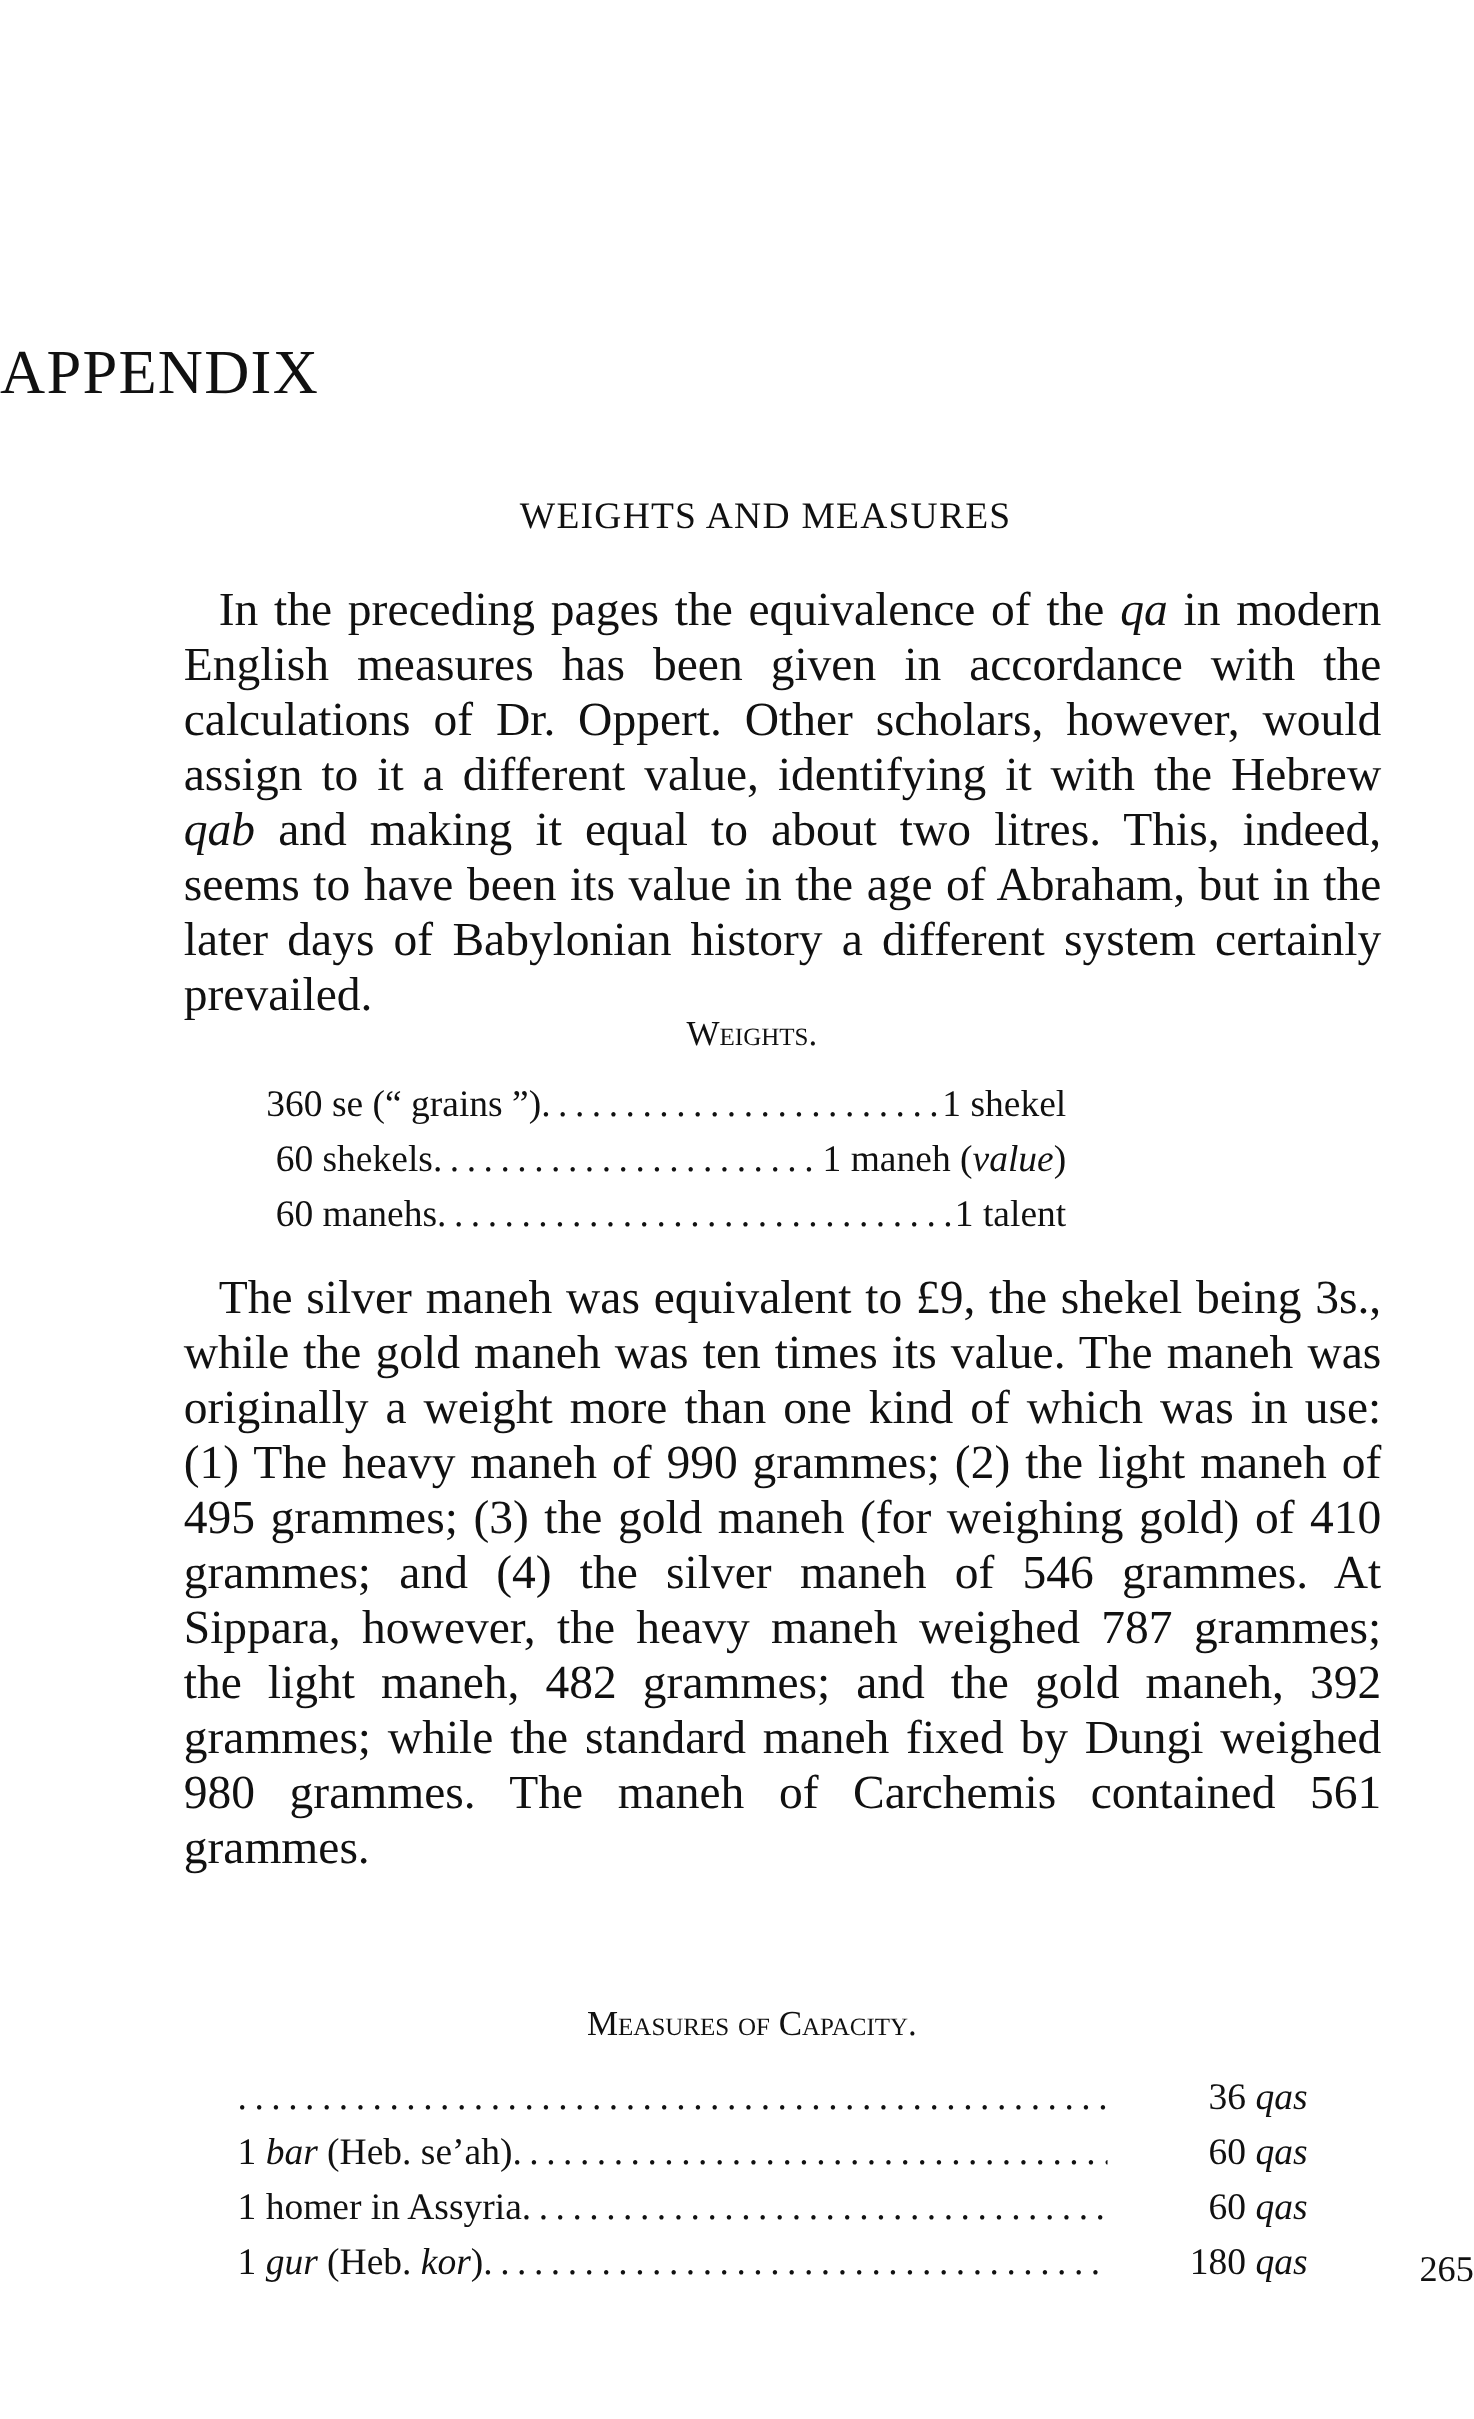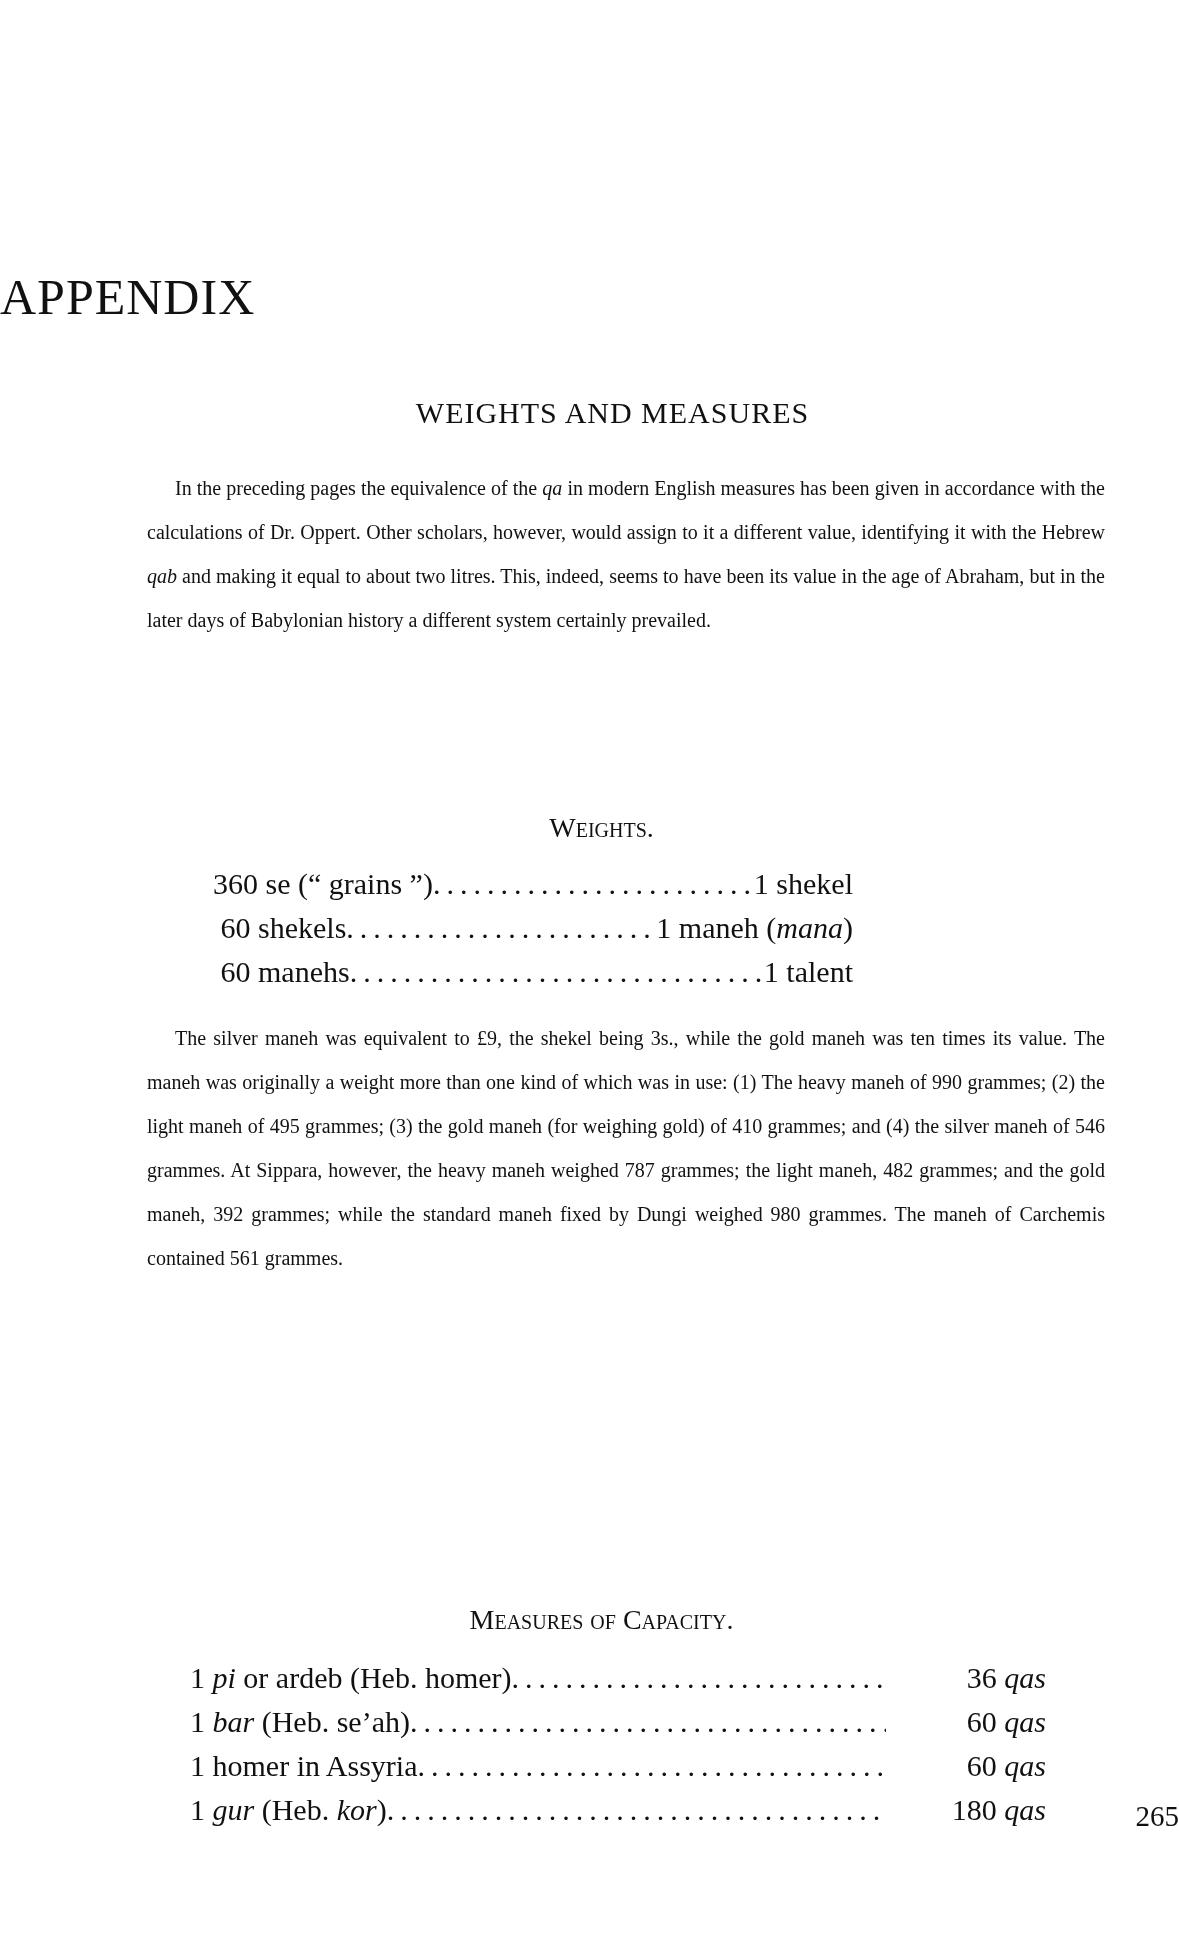--- a/index.html
+++ b/index.html
@@ -1,21 +1,21 @@
 <!DOCTYPE html>
 <html><head>
 <meta charset="utf-8">
 <style>
   html, body { margin:0; padding:0; background:#ffffff; }
   body { width:1179px; height:1935px; position:relative; overflow:hidden;
          font-family:"Liberation Serif","DejaVu Serif",serif; color:#111; }
   .abs { position:absolute; }
   .title { left:0; width:1179px; top:268px; text-align:left; font-size:50px; letter-spacing:1px; }
   .subtitle { left:0; width:1179px; top:396px; text-align:center; font-size:30px; letter-spacing:1px;margin-left:23px; }
-  .para { left:147px; width:958px; font-size:20px; line-height:44px; text-align:justify; }
+  .para { left:147px; width:958px; font-size:38px; line-height:44px; text-align:justify; }
   .para p { margin:0; text-indent:0; }
   .sc { font-variant:small-caps; font-size:28px; text-align:center; left:12px; width:1179px; }
   .row { display:flex; font-size:30px; line-height:44px; white-space:nowrap; }
   .row .lbl { flex:0 0 auto; }
   .row .dots { flex:1 1 auto; overflow:hidden; letter-spacing:6px; }
   .row .dots::before { content:"..........................................................................................................."; }
   .row .val { flex:0 0 auto; }
   .weights { left:213px; width:640px; top:862px; }
   .capacity { left:190px; width:856px; top:1656px; }
   .capacity .val { width:160px; text-align:right; }
@@ -36,38 +36,37 @@
 
 <div class="abs weights">
   <div class="row">
     <span class="lbl">360 se (“ grains ”)</span>
       <span class="dots"></span>
       <span class="val">1 shekel</span>
   </div>
   <div class="row">
     <span class="lbl">&nbsp;60 shekels</span>
       <span class="dots"></span>
-      <span class="val"><span>1 maneh (</span><i>mana</i><span>)</span></span>
+      <span class="val"><span>1 maneh (</span><i>value</i><span>)</span></span>
   </div>
   <div class="row">
     <span class="lbl">&nbsp;60 manehs</span>
       <span class="dots"></span>
       <span class="val">1 talent</span>
   </div>
 </div>
 
 <div class="abs para" style="top:1016px;">
   <p style="text-indent:28px;">The silver maneh was equivalent to £9, the shekel being 3s., while the gold maneh was ten times its value. The maneh was originally a weight more than one kind of which was in use: (1) The heavy maneh of 990 grammes; (2) the light maneh of 495 grammes; (3) the gold maneh (for weighing gold) of 410 grammes; and (4) the silver maneh of 546 grammes. At Sippara, however, the heavy maneh weighed 787 grammes; the light maneh, 482 grammes; and the gold maneh, 392 grammes; while the standard maneh fixed by Dungi weighed 980 grammes. The maneh of Carchemis contained 561 grammes.</p>
 </div>
 
 <div class="abs sc" style="top:1604px;">Measures of Capacity.</div>
 
 <div class="abs capacity">
   <div class="row">
-    <span class="lbl"><span>1 </span><i>pi</i><span> or ardeb (Heb. homer)</span></span>
       <span class="dots"></span>
       <span class="val"><span>36 </span><i>qas</i></span>
   </div>
   <div class="row">
     <span class="lbl"><span>1 </span><i>bar</i><span> (Heb. se’ah)</span></span>
       <span class="dots"></span>
       <span class="val"><span>60 </span><i>qas</i></span>
   </div>
   <div class="row">
     <span class="lbl"><span>1 </span><span>homer in Assyria</span></span>

